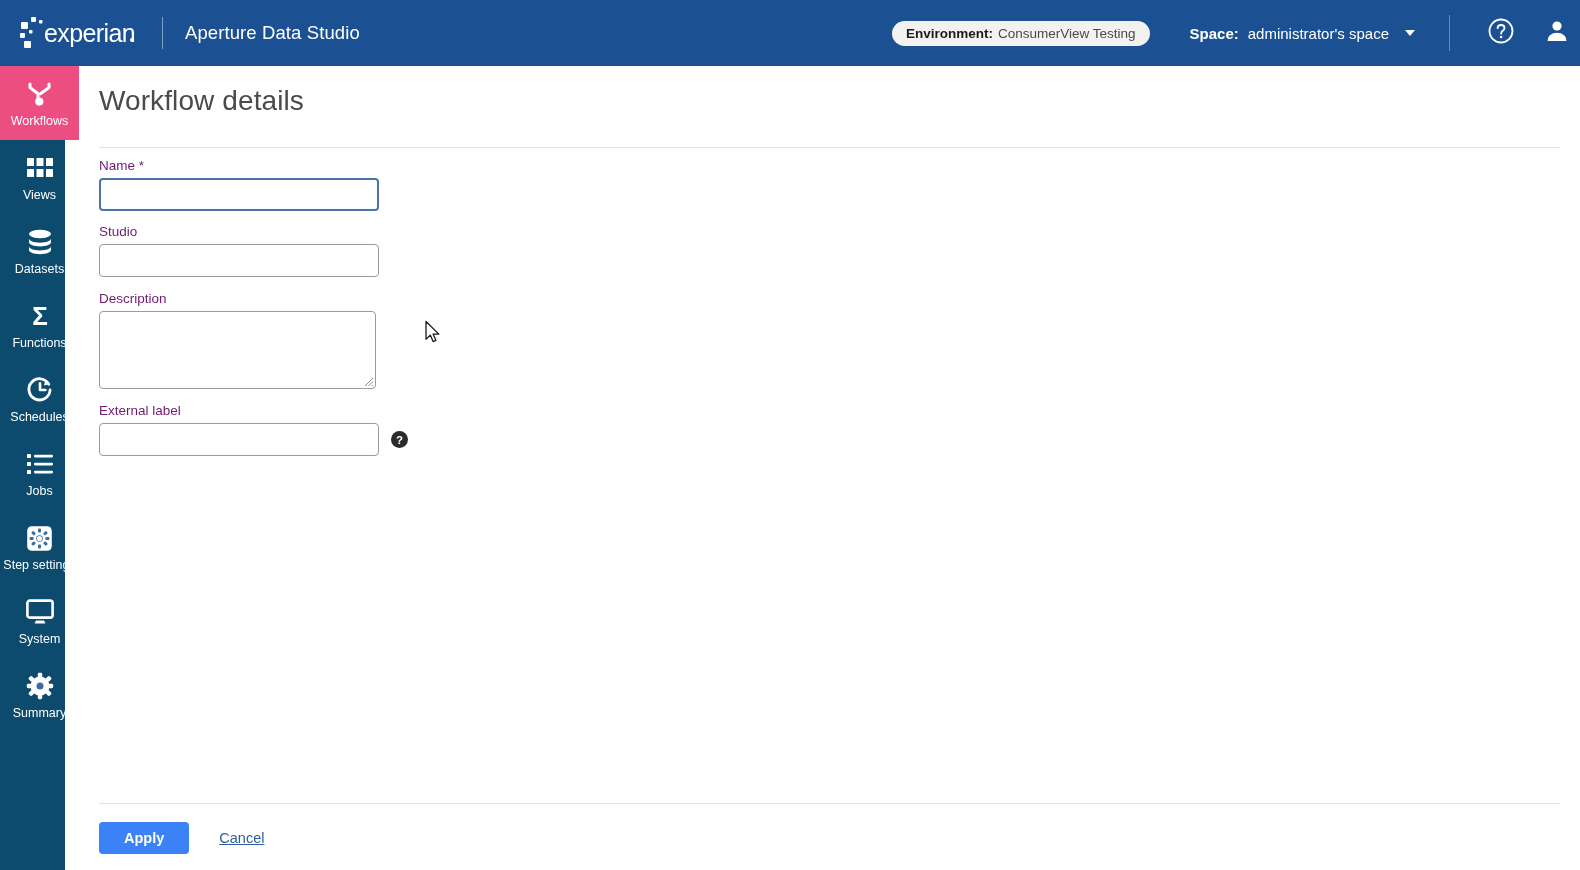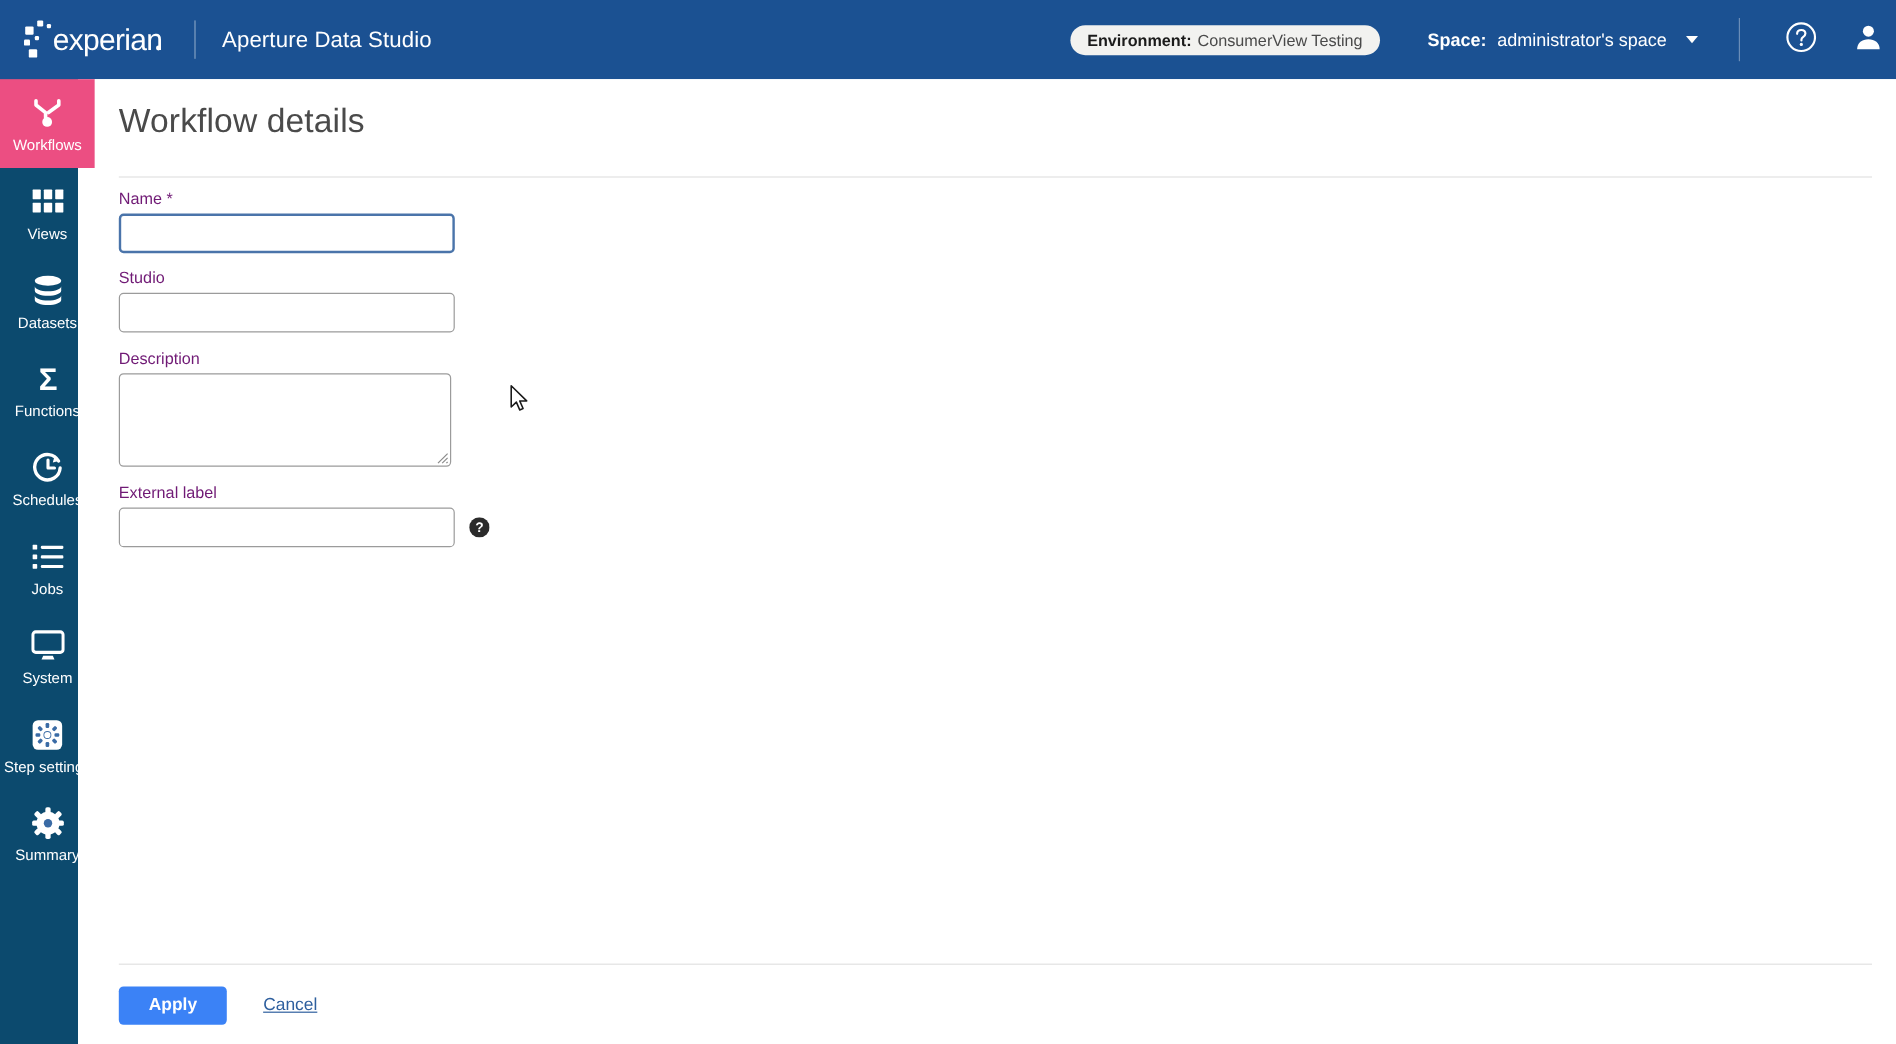--- a/index.html
+++ b/index.html
@@ -368,30 +368,20 @@
             <rect x="7" y="9.8" width="19" height="2.6" rx="1.1"></rect>
             <rect x="7" y="17.8" width="19" height="2.6" rx="1.1"></rect>
           </g>
         </svg>
       </span>
       <span class="nav-label">Jobs</span>
     </div>
 
     <div class="nav-item">
       <span class="nav-icon">
-        <svg width="28" height="26" viewBox="0 0 28 26" aria-hidden="true">
-          <rect x="1.4" y="1.6" width="25.2" height="17" rx="2.4" fill="none" stroke="#ffffff" stroke-width="2.6"></rect>
-          <path d="M10 21.5h8l1.4 3H8.6z" fill="#ffffff"></path>
-        </svg>
-      </span>
-      <span class="nav-label">System</span>
-    </div>
-
-    <div class="nav-item">
-      <span class="nav-icon">
         <svg width="27" height="27" viewBox="0 0 27 27" aria-hidden="true">
           <rect x="1.2" y="1.2" width="24.6" height="24.6" rx="4.5" fill="#ffffff"></rect>
           <g fill="#3a6ba5">
             <circle cx="13.5" cy="13.5" r="3.3"></circle>
             <rect x="12" y="3.6" width="3" height="4" rx="1"></rect>
             <rect x="12" y="19.4" width="3" height="4" rx="1"></rect>
             <rect x="3.6" y="12" width="4" height="3" rx="1"></rect>
             <rect x="19.4" y="12" width="4" height="3" rx="1"></rect>
             <rect x="6" y="6.2" width="3" height="4" rx="1" transform="rotate(-45 7.5 8.2)"></rect>
             <rect x="18" y="16.6" width="3" height="4" rx="1" transform="rotate(-45 19.5 18.6)"></rect>
@@ -399,20 +389,30 @@
             <rect x="6" y="16.6" width="3" height="4" rx="1" transform="rotate(45 7.5 18.6)"></rect>
           </g>
           <circle cx="13.5" cy="13.5" r="2.6" fill="#ffffff"></circle>
         </svg>
       </span>
       <span class="nav-label">Step settings</span>
     </div>
 
     <div class="nav-item">
       <span class="nav-icon">
+        <svg width="28" height="26" viewBox="0 0 28 26" aria-hidden="true">
+          <rect x="1.4" y="1.6" width="25.2" height="17" rx="2.4" fill="none" stroke="#ffffff" stroke-width="2.6"></rect>
+          <path d="M10 21.5h8l1.4 3H8.6z" fill="#ffffff"></path>
+        </svg>
+      </span>
+      <span class="nav-label">System</span>
+    </div>
+
+    <div class="nav-item">
+      <span class="nav-icon">
         <svg width="28" height="28" viewBox="0 0 28 28" aria-hidden="true">
           <g fill="#ffffff">
             <circle cx="14" cy="14" r="9.6"></circle>
             <rect x="11.8" y="0.8" width="4.4" height="5.2" rx="1.4"></rect>
             <rect x="11.8" y="22" width="4.4" height="5.2" rx="1.4"></rect>
             <rect x="0.8" y="11.8" width="5.2" height="4.4" rx="1.4"></rect>
             <rect x="22" y="11.8" width="5.2" height="4.4" rx="1.4"></rect>
             <rect x="3.2" y="4.2" width="4.4" height="5.2" rx="1.4" transform="rotate(-45 5.4 6.8)"></rect>
             <rect x="20.4" y="18.6" width="4.4" height="5.2" rx="1.4" transform="rotate(-45 22.6 21.2)"></rect>
             <rect x="20.4" y="4.2" width="4.4" height="5.2" rx="1.4" transform="rotate(45 22.6 6.8)"></rect>

